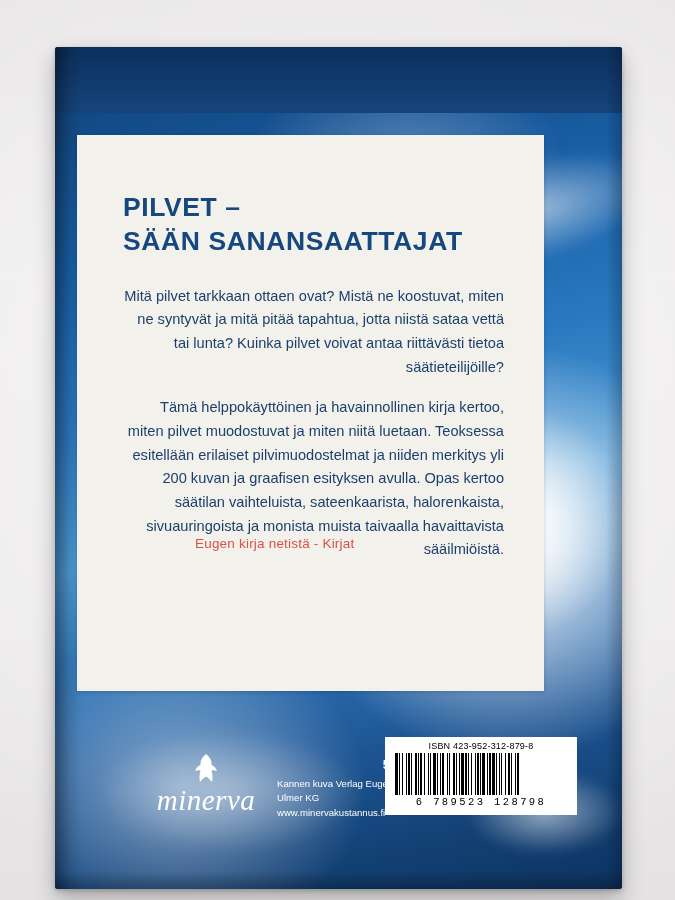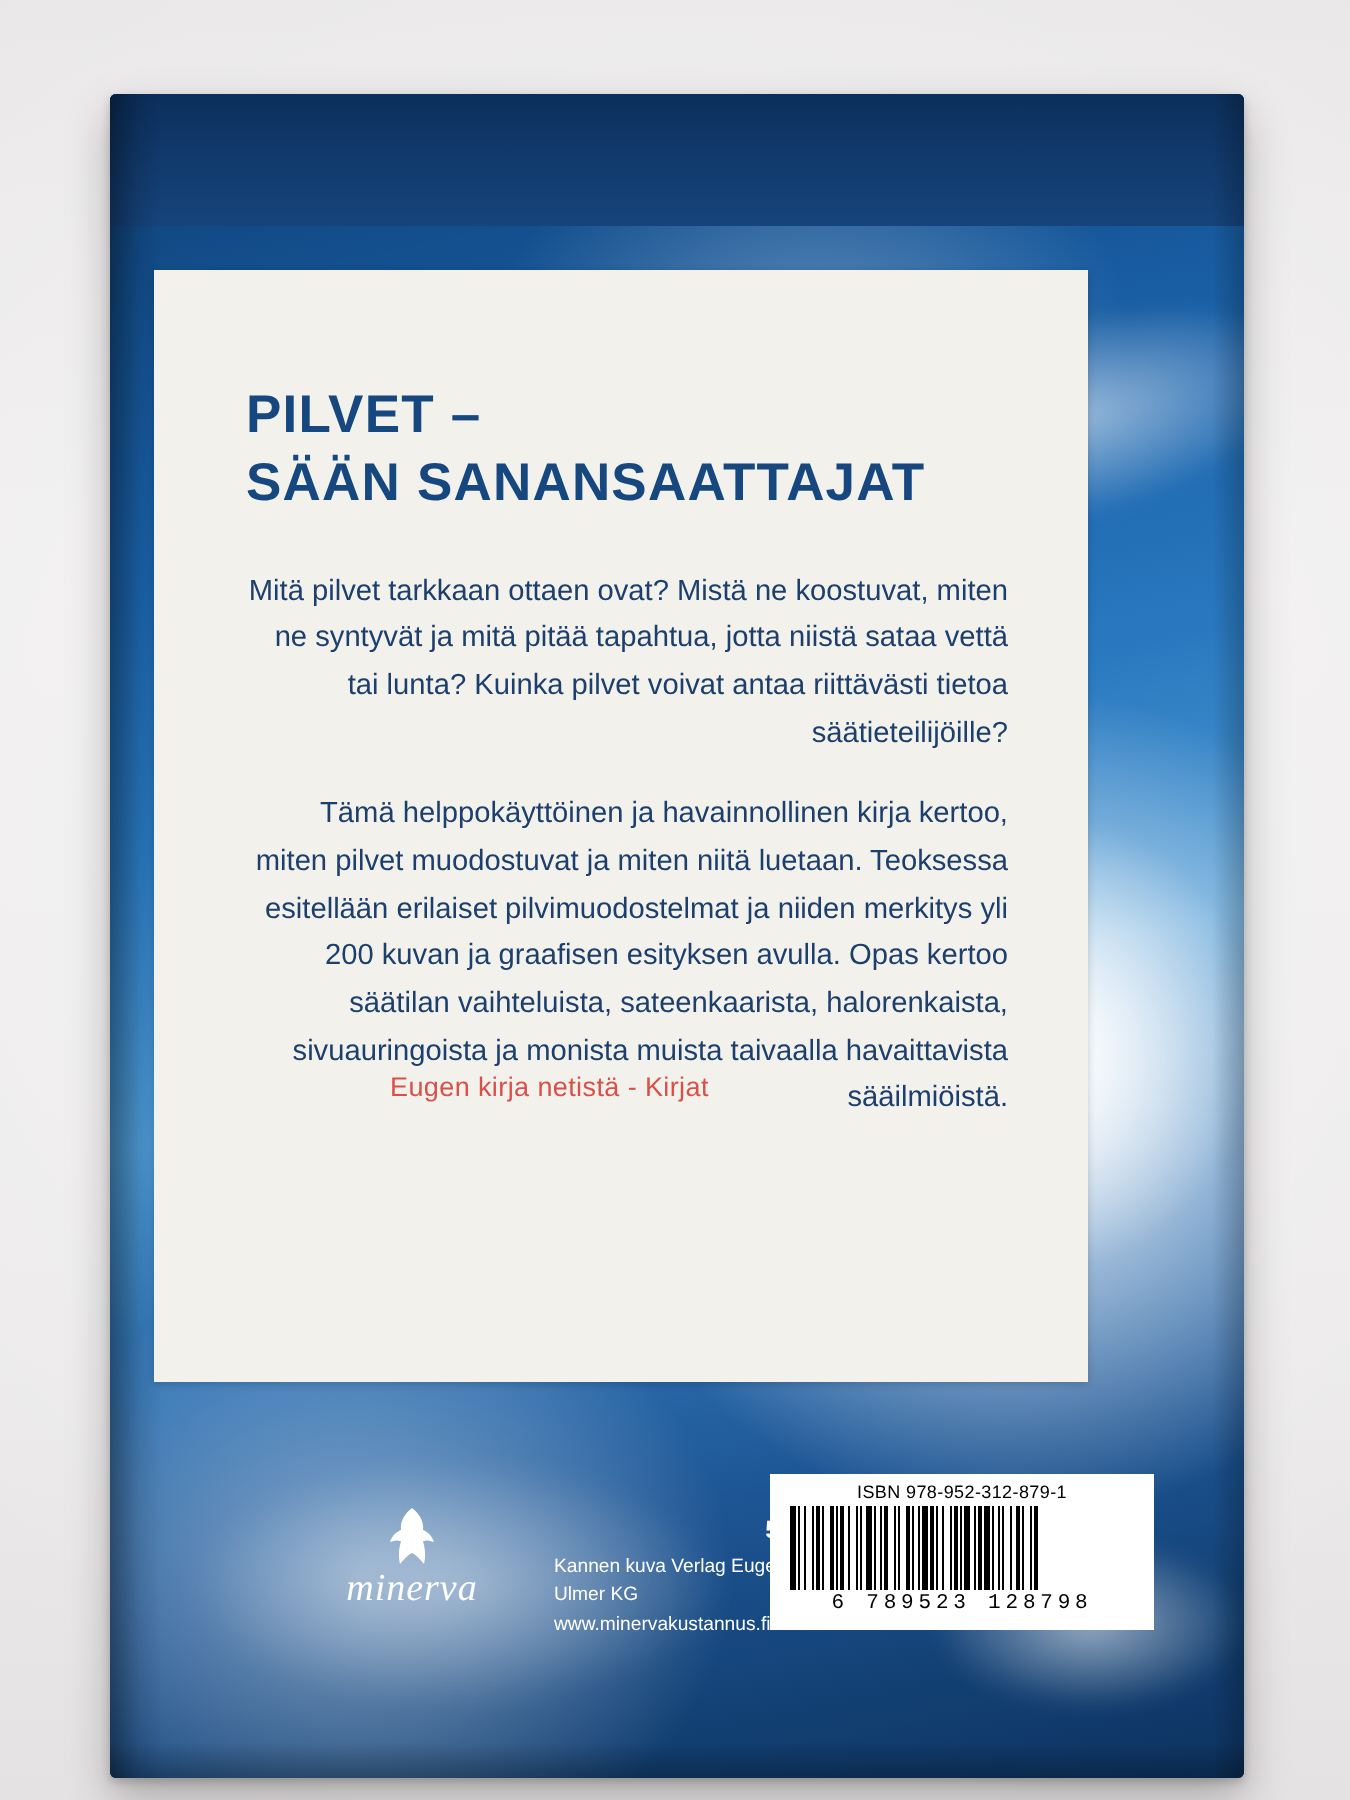--- a/index.html
+++ b/index.html
@@ -178,21 +178,21 @@
     width: 34px;
     height: 34px;
   }
   #minerva-word {
     position: absolute;
     left: 0;
     top: 32px;
     width: 118px;
     text-align: center;
     font-family: "Liberation Serif", serif;
-    font-size: 19px;
+    font-size: 29px;
     font-style: italic;
     letter-spacing: 0.5px;
     color: #ffffff;
   }
   #pub-meta {
     position: absolute;
     left: 130px;
     top: 4px;
     color: #ffffff;
     font-size: 9.6px;
@@ -278,21 +278,21 @@
         <div id="minerva-word">minerva</div>
       </div>
       <div id="pub-meta">
         <div id="pub-price">55.5</div>
         <div>Kannen kuva Verlag Eugen Ulmer KG</div>
         <div>www.minervakustannus.fi</div>
       </div>
     </div>
 
     <div id="barcode-box">
-      <div id="isbn-text">ISBN 978-952-312-879-1</div>
+      <div id="isbn-text">ISBN 423-952-312-879-8</div>
       <div id="barcode-bars">
           <div class="bar" style="width: 3px;"></div>
           <div class="bar" style="width: 1px; background: transparent;"></div>
           <div class="bar" style="width: 1px;"></div>
           <div class="bar" style="width: 2px; background: transparent;"></div>
           <div class="bar" style="width: 1px;"></div>
           <div class="bar" style="width: 3px; background: transparent;"></div>
           <div class="bar" style="width: 1px;"></div>
           <div class="bar" style="width: 1px; background: transparent;"></div>
           <div class="bar" style="width: 2px;"></div>

